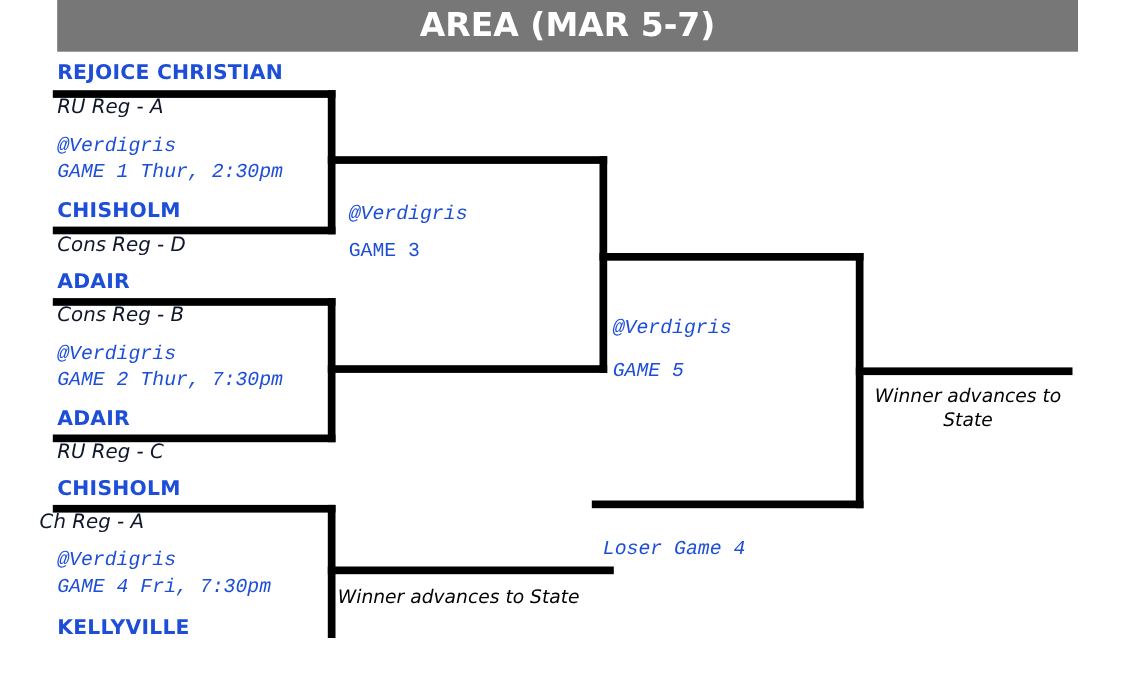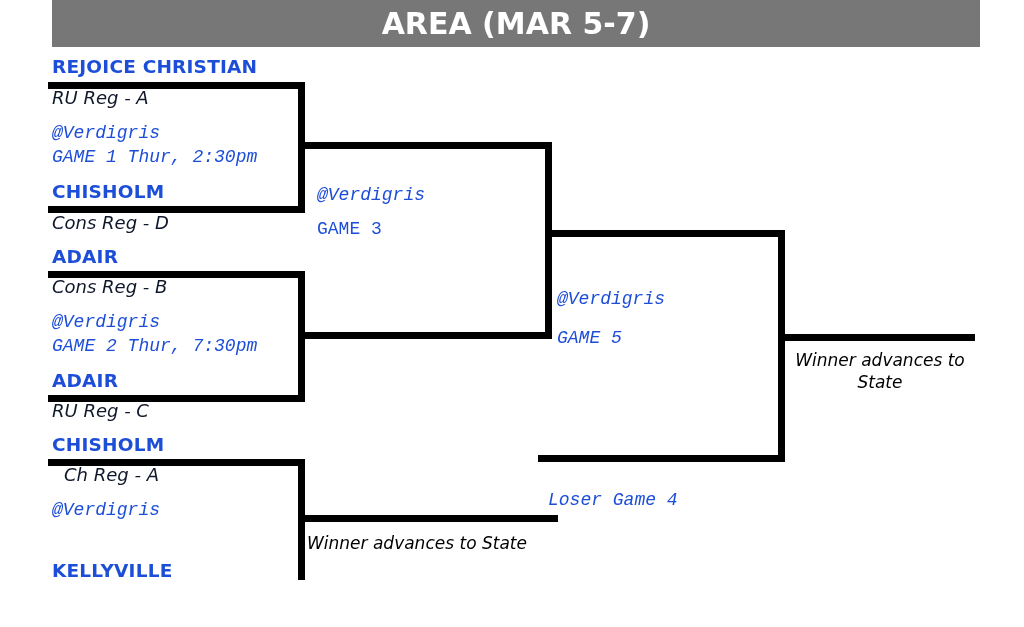--- a/index.html
+++ b/index.html
@@ -111,22 +111,23 @@
   <div class="detail-line" style="left:52px; top:312px;">@Verdigris</div>
   <div class="detail-line" style="left:52px; top:336px;text-align:center;">GAME 2 Thur, 7:30pm</div>
   <div class="team-name" style="left:52px; top:370px;">ADAIR</div>
   <div class="hline" style="left:48px; top:395px; width:257px; height:7px;"></div>
   <div class="seed-line" style="left:52px; top:400px;">RU Reg - C</div>
 
   <div class="vline" style="left:298px; top:271px; width:7px; height:131px;"></div>
 
   <div class="team-name" style="left:52px; top:434px;">CHISHOLM</div>
   <div class="hline" style="left:48px; top:459px; width:257px; height:7px;"></div>
-  <div class="seed-line" style="left:64px; top:464px;">Ch Reg - A</div>
+  <div class="seed-line" style="left:36px; top:464px;">Ch Reg - A</div>
   <div class="detail-line" style="left:52px; top:500px;">@Verdigris</div>
+  <div class="detail-line" style="left:52px; top:524px;">GAME 4 Fri, 7:30pm</div>
   <div class="team-name" style="left:52px; top:560px;">KELLYVILLE</div>
   <div class="hline" style="left:48px; top:585px; width:257px; height:7px;"></div>
   <div class="seed-line" style="left:52px; top:590px;">Ch Reg - C</div>
 
   <div class="vline" style="left:298px; top:459px; width:7px; height:133px;"></div>
 
   <div class="hline" style="left:298px; top:142px; width:254px; height:7px;"></div>
   <div class="hline" style="left:298px; top:332px; width:254px; height:7px;"></div>
   <div class="vline" style="left:545px; top:142px; width:7px; height:197px;"></div>
 

